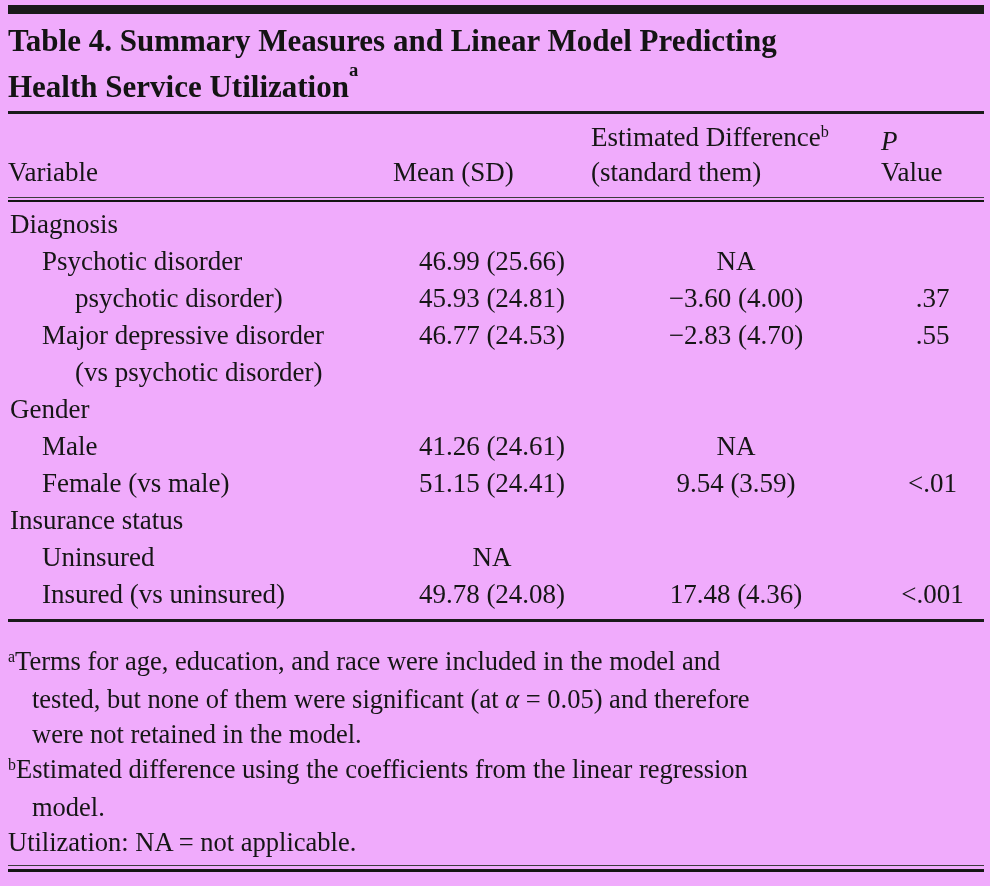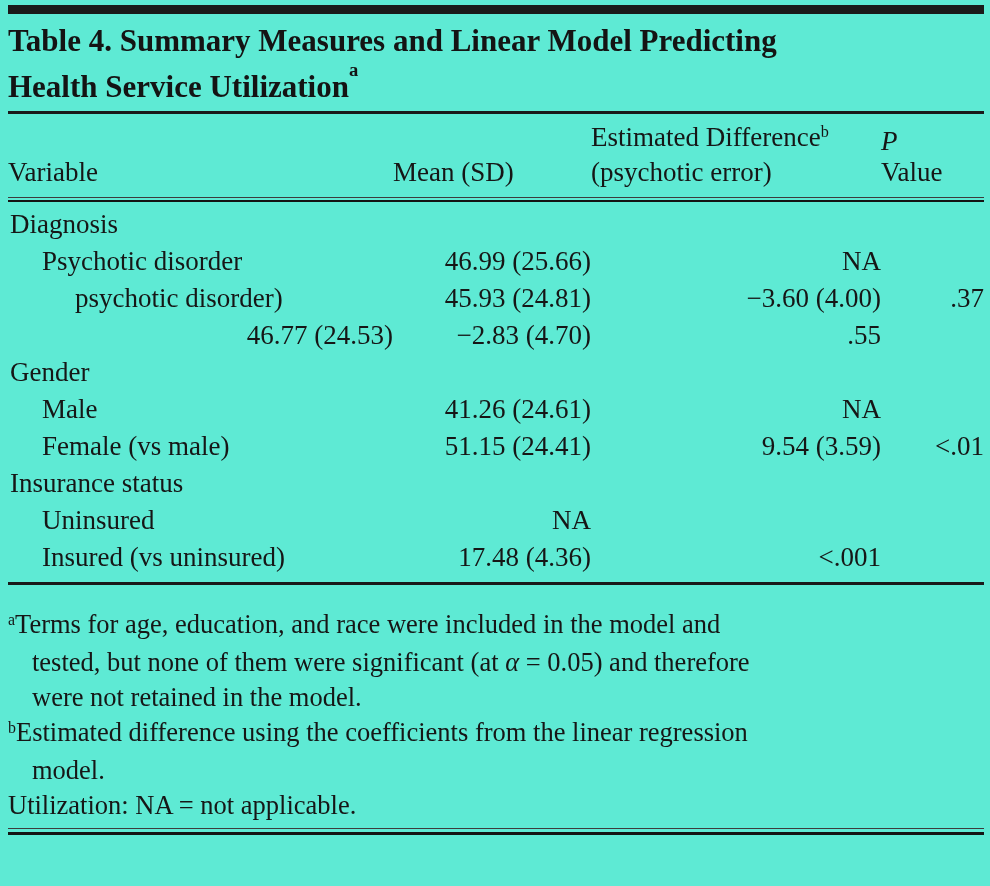--- a/index.html
+++ b/index.html
@@ -4,21 +4,21 @@
 <style>
   html, body { margin:0; padding:0; background:#ffffff; }
   .page {
     width: 990px;
     height: 886px;
     box-sizing: border-box;
     padding: 5px 6px 0 8px;
     font-family: "Liberation Serif", "DejaVu Serif", serif;
     color: #161616;
     overflow: hidden;
-    background: #5eead4;
+    background: #f0abfc;
   }
   .topbar { height: 9px; background: #1a1a1a; margin-bottom: 7px; }
   .title {
     font-size: 31px;
     line-height: 39px;
     font-weight: bold;
     margin: 0 0 5px 0;
     color: #141414;
   }
   .title sup, .hsup { font-size: 60%; position: relative; top: -0.55em; font-weight: inherit; }
@@ -44,21 +44,21 @@
     height: 3px;
     border-top: 1px solid #3c3c3c;
     border-bottom: 3px solid #141414;
     margin-top: 5px;
   }
   .tbody { padding: 4px 0 6px 0; }
   .trow { font-size: 27px; line-height: 37px; }
   .cell-var { padding-left: 34px; }
   .trow.group .cell-var { padding-left: 2px; }
   .cell-cont { display: block; padding-left: 33px; }
-  .cell-mean, .cell-diff, .cell-p { text-align: right; }
+  .cell-mean, .cell-diff, .cell-p { text-align: center; }
   .footnotes { padding-top: 22px; font-size: 26.5px; line-height: 35px; }
   .fn-cont { padding-left: 24px; }
   .fnsup { font-size: 60%; position: relative; top: -0.55em; }
 </style>
 </head>
 <body>
 
 <div class="page">
 
   <div class="topbar"></div>
@@ -68,21 +68,21 @@
     <span>Health Service Utilization</span><sup>a</sup>
   </h1>
 
   <div class="rule-thick"></div>
 
   <div class="grid header-grid">
     <div>Variable</div>
     <div class="hcell-c">Mean (SD)</div>
     <div class="hcell-c">
       <span>Estimated Difference</span><span class="hsup">b</span><br>
-      <span>(psychotic error)</span>
+      <span>(standard them)</span>
     </div>
     <div class="hcell-c">
       <span class="italic">P</span><br>
       <span>Value</span>
     </div>
   </div>
 
   <div class="double-rule"></div>
 
   <div class="tbody">
@@ -109,20 +109,24 @@
     <div class="grid trow">
       <div class="cell-var">
         <span class="cell-cont">psychotic disorder)</span>
       </div>
       <div class="cell-mean">45.93 (24.81)</div>
       <div class="cell-diff">−3.60 (4.00)</div>
       <div class="cell-p">.37</div>
     </div>
 
     <div class="grid trow">
+      <div class="cell-var">
+        <span class="cell-label">Major depressive disorder</span>
+        <span class="cell-cont">(vs psychotic disorder)</span>
+      </div>
       <div class="cell-mean">46.77 (24.53)</div>
       <div class="cell-diff">−2.83 (4.70)</div>
       <div class="cell-p">.55</div>
     </div>
 
     <div class="grid trow group">
       <div class="cell-var">
         <span class="cell-label">Gender</span>
         
       </div>
@@ -168,20 +172,21 @@
       </div>
       <div class="cell-diff">NA</div>
       <div class="cell-p"></div>
     </div>
 
     <div class="grid trow">
       <div class="cell-var">
         <span class="cell-label">Insured (vs uninsured)</span>
         
       </div>
+      <div class="cell-mean">49.78 (24.08)</div>
       <div class="cell-diff">17.48 (4.36)</div>
       <div class="cell-p">&lt;.001</div>
     </div>
   </div>
 
   <div class="rule-thick"></div>
 
   <div class="footnotes">
     <div><span class="fnsup">a</span><span>Terms for age, education, and race were included in the model and</span></div>
     <div class="fn-cont"><span>tested, but none of them were significant (at </span><span class="italic">α</span><span> = 0.05) and therefore</span></div>

